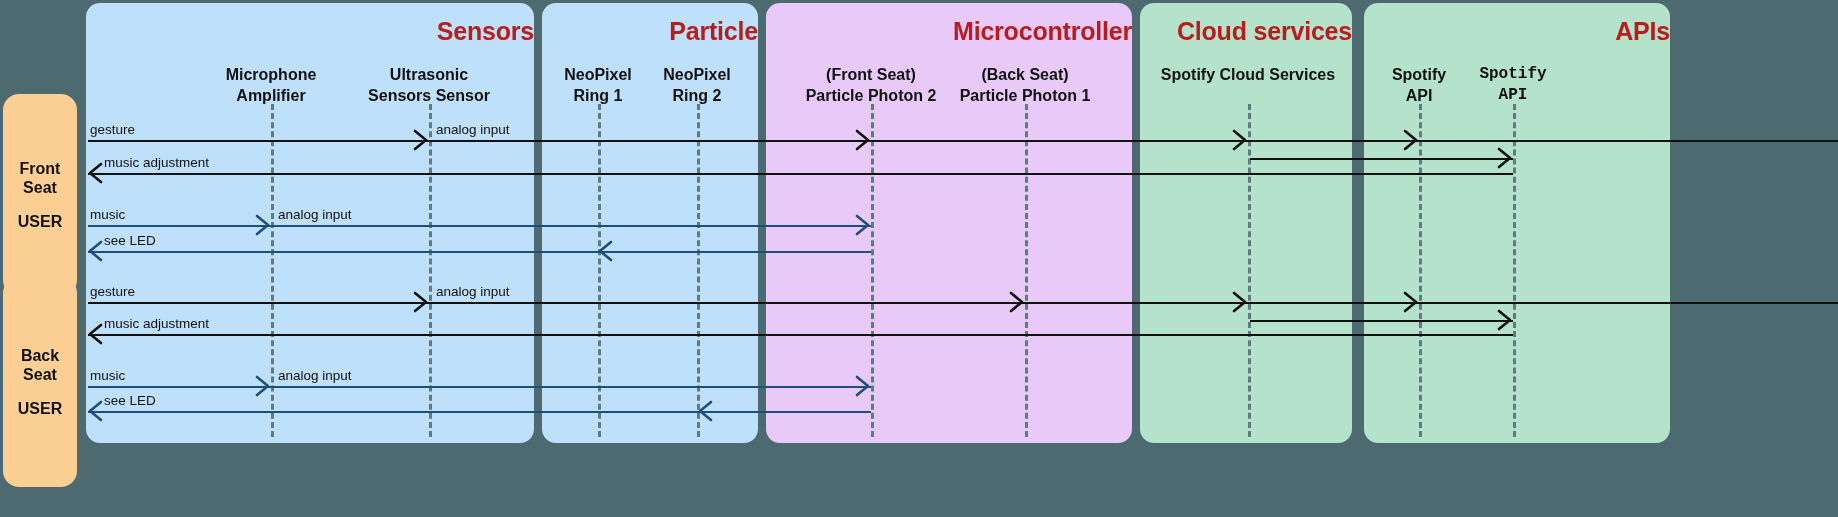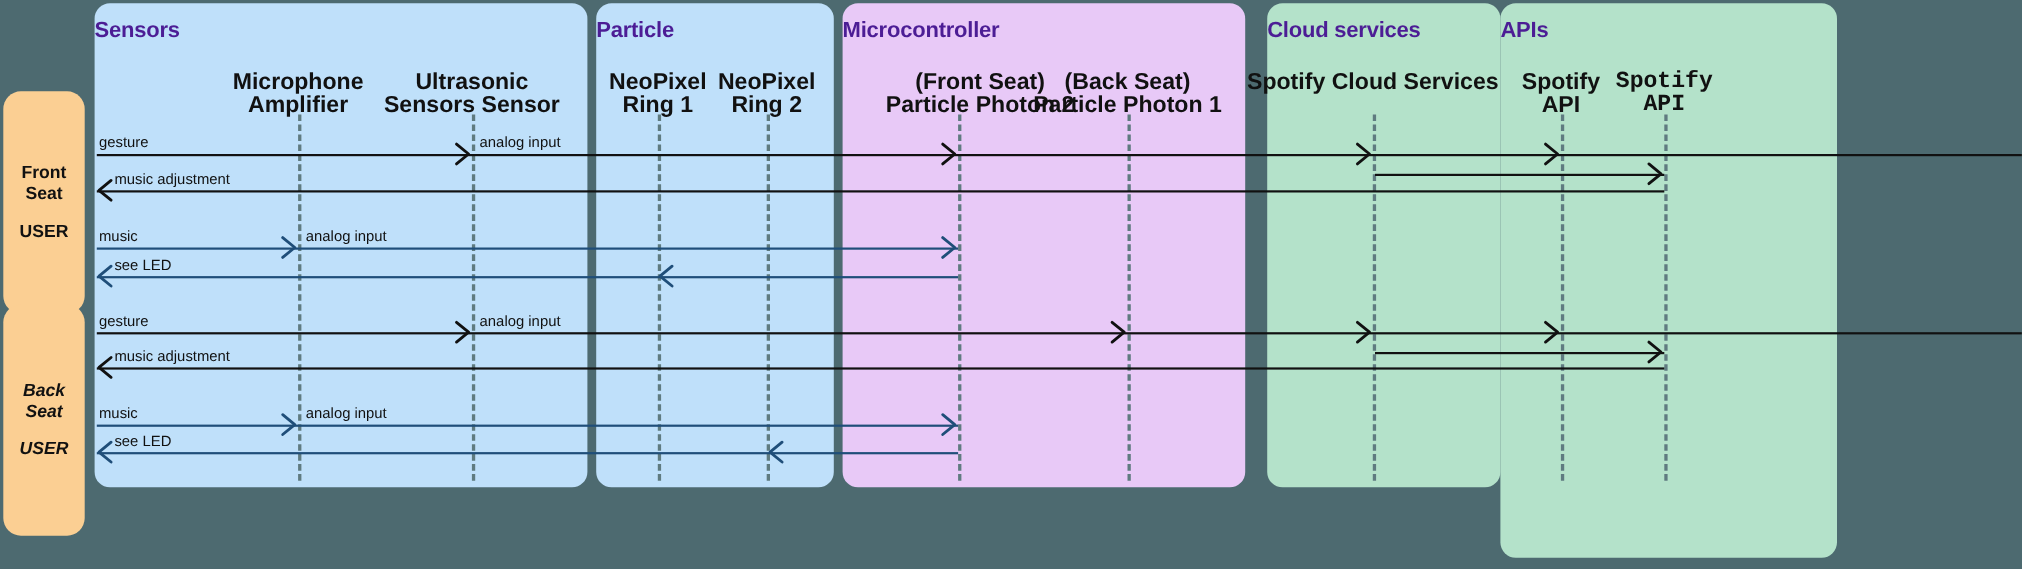--- a/index.html
+++ b/index.html
@@ -13,32 +13,32 @@
 
   
   .group{
     position:absolute;
     border-radius:14px;
     box-sizing:border-box;
   }
   .group-title{
     position:absolute;
     left:0;right:0;
-    text-align:left;
-    font-size:20px;
+    text-align:right;
+    font-size:25px;
     font-weight:bold;
-    color:#4c1d95;
+    color:#b91c1c;
     letter-spacing:-0.2px;
   }
 
   
   .actor{
     position:absolute;
     text-align:center;
-    font-size:21px;
+    font-size:16px;
     font-weight:bold;
     color:#111;
     line-height:21px;
     transform:translateX(-50%);
     white-space:pre-line;
   }
 
   
   .lifeline{
     position:absolute;
@@ -94,24 +94,24 @@
   <div id="groups-layer">
       <div class="group" style="left: 86px; top: 3px; width: 448px; height: 440px; background: rgb(191, 224, 250);">
         <div class="group-title" style="top: 14px;">Sensors</div>
       </div>
       <div class="group" style="left: 542px; top: 3px; width: 216px; height: 440px; background: rgb(191, 224, 250);">
         <div class="group-title" style="top: 14px;">Particle</div>
       </div>
       <div class="group" style="left: 766px; top: 3px; width: 366px; height: 440px; background: rgb(232, 201, 247);">
         <div class="group-title" style="top: 14px;">Microcontroller</div>
       </div>
-      <div class="group" style="left: 1140px; top: 3px; width: 212px; height: 440px; background: rgb(180, 226, 202); margin-left: 12px;">
+      <div class="group" style="left: 1140px; top: 3px; width: 212px; height: 440px; background: rgb(180, 226, 202);">
         <div class="group-title" style="top: 14px;">Cloud services</div>
       </div>
-      <div class="group" style="left: 1364px; top: 3px; width: 306px; height: 504px; background: rgb(180, 226, 202);">
+      <div class="group" style="left: 1364px; top: 3px; width: 306px; height: 440px; background: rgb(180, 226, 202);">
         <div class="group-title" style="top: 14px;">APIs</div>
       </div>
     </div>
   <div id="lifelines-layer">
       <div class="lifeline" style="left: 271px; top: 104px; height: 333px;"></div>
       <div class="lifeline" style="left: 429px; top: 104px; height: 333px;"></div>
       <div class="lifeline" style="left: 598px; top: 104px; height: 333px;"></div>
       <div class="lifeline" style="left: 697px; top: 104px; height: 333px;"></div>
       <div class="lifeline" style="left: 871px; top: 104px; height: 333px;"></div>
       <div class="lifeline" style="left: 1025px; top: 104px; height: 333px;"></div>
@@ -121,37 +121,37 @@
     </div>
   <div id="actors-layer">
       <div class="actor" style="left: 271px; top: 64px;">Microphone
 Amplifier</div>
       <div class="actor" style="left: 429px; top: 64px;">Ultrasonic
 Sensors Sensor</div>
       <div class="actor" style="left: 598px; top: 64px;">NeoPixel
 Ring 1</div>
       <div class="actor" style="left: 697px; top: 64px;">NeoPixel
 Ring 2</div>
-      <div class="actor" style="left: 871px; top: 64px; margin-left: 20px;">(Front Seat)
+      <div class="actor" style="left: 871px; top: 64px;">(Front Seat)
 Particle Photon 2</div>
       <div class="actor" style="left: 1025px; top: 64px;">(Back Seat)
 Particle Photon 1</div>
       <div class="actor" style="left: 1248px; top: 64px;">Spotify Cloud Services</div>
       <div class="actor" style="left: 1419px; top: 64px;">Spotify
 API</div>
       <div class="actor" style="left: 1513px; top: 64px; font-family: Liberation Mono, monospace;">Spotify
 API</div>
     </div>
   <div id="users-layer">
-      <div class="userbox" style="left: 3px; top: 83px; width: 74px; height: 202px;">
+      <div class="userbox" style="left: 3px; top: 94px; width: 74px; height: 202px;">
         <div class="seat">Front
 Seat</div>
         <div class="role">USER</div>
       </div>
-      <div class="userbox" style="left: 3px; top: 277px; width: 74px; height: 210px; font-style: italic;">
+      <div class="userbox" style="left: 3px; top: 277px; width: 74px; height: 210px;">
         <div class="seat">Back
 Seat</div>
         <div class="role">USER</div>
       </div>
     </div>
   <div id="messages-layer">
       <div class="msg-label" style="left: 90px; top: 137px;">gesture</div>
       <div class="msg-line" style="left: 88px; top: 140px; width: 1750px;"></div>
       <div class="arrow" style="left: 429px; top: 140px;">
         <svg width="24" height="24" style="position:absolute;left:-16px;top:-12px">

